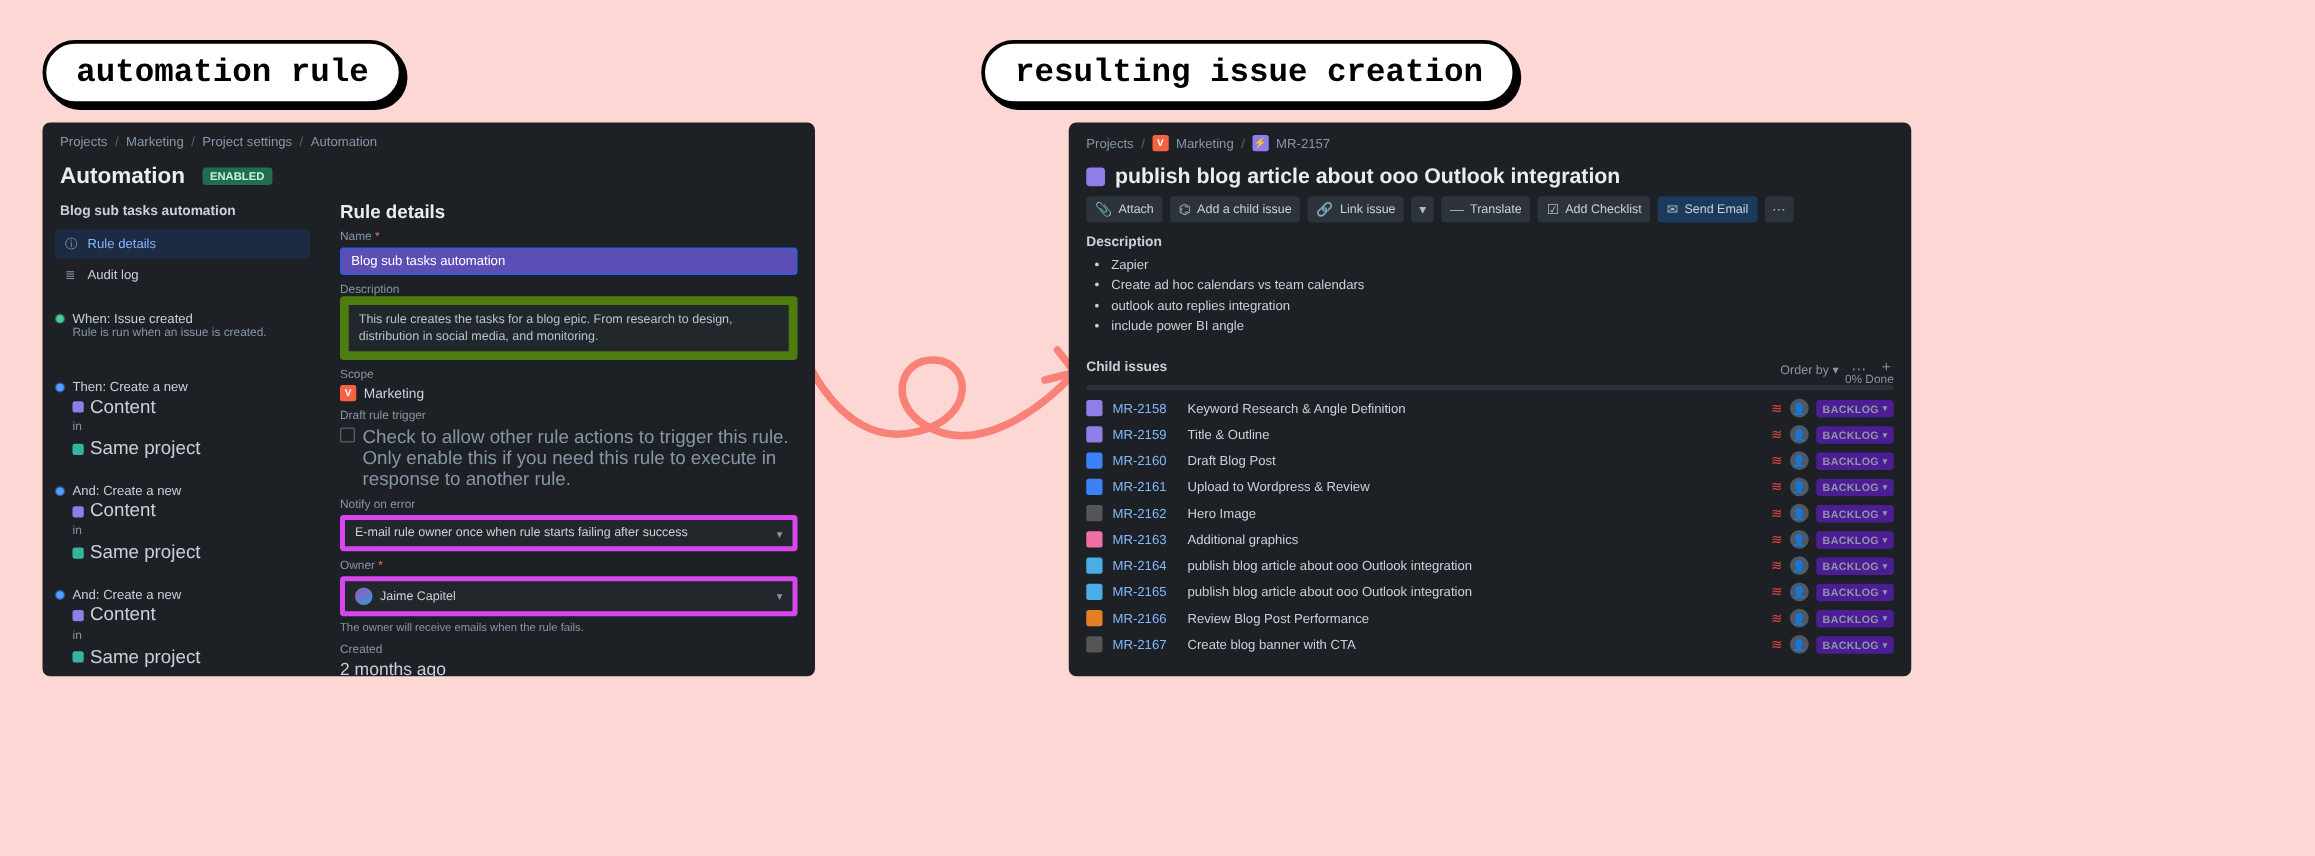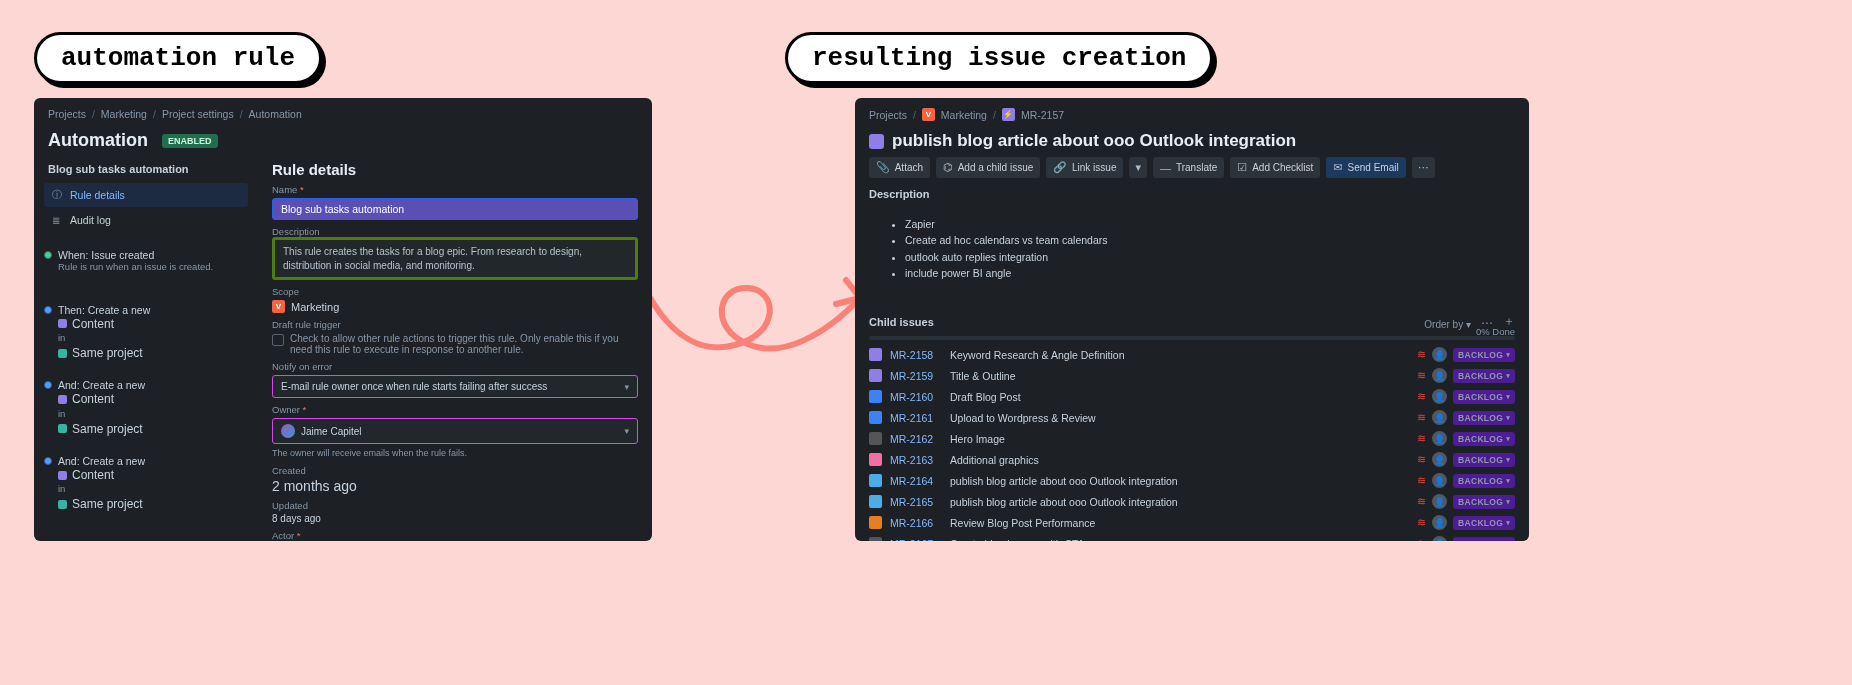--- a/index.html
+++ b/index.html
@@ -57,52 +57,52 @@
   .nav-row.active { background:#1c2b42; color:#85b8ff;}
   .mini-glyph { width:10px; color:#8696a7; font-size:10px; }
 
   .rule-block { padding:6px 4px 8px 4px; position:relative;}
   .rule-block::before{ content:""; position:absolute; left:0; top:8px; width:6px; height:6px; border-radius:50%; }
   .rb-green::before { background:#4bce97; border:1px solid #2e7555;}
   .rb-yellow::before{ background:#f5cd47; border:1px solid #a7821b;}
   .rb-blue::before  { background:#579dff; border:1px solid #2a5ca8;}
   .rule-block .rtitle { font-size:10.5px; color:#c7d1db; font-weight:500; padding-left:10px;}
   .rule-block .rsub   { font-size:9.5px; color:#8696a7; padding-left:10px; line-height:1.35;}
-  .pill-content { display:inline-flex; align-items:center; gap:5px; font-size:12px; color:#c7d1db;}
+  .pill-content { display:inline-flex; align-items:center; gap:5px; font-size:15px; color:#c7d1db;}
   .dot-sq { width:9px; height:9px; background:#8f7ee7; border-radius:2px;}
   .dot-sq.teal { background:#36b4a0;}
 
   
   .form-title { color:#e6edf3; font-size:15px; font-weight:600; margin:4px 0 6px;}
   .flabel { font-size:9.5px; color:#8696a7; margin-top:6px;}
   .flabel .req { color:#f87168;}
   .finput { background:#22272b; border:1px solid #2563eb; border-radius:3px; padding:4px 8px; font-size:10.5px; color:#c7d1db; margin-top:3px;}
   .finput.sel { background:#5b4fb5; border-color:#2563eb; color:#fff;}
-  .ftextarea { background:#22272b; border:3px solid #4d7c0f; border-radius:3px; padding:5px 8px; font-size:10px; color:#b6c2cf; line-height:1.35;}
+  .ftextarea { background:#22272b; border:7px solid #4d7c0f; border-radius:3px; padding:5px 8px; font-size:10px; color:#b6c2cf; line-height:1.35;}
   .scope-row { display:flex; align-items:center; gap:6px; margin-top:3px;}
   .help { font-size:9px; color:#8696a7; line-height:1.35; margin-top:3px;}
-  .chk-row { display:flex; gap:6px; font-size:10px; color:#8696a7; margin-top:3px;}
+  .chk-row { display:flex; gap:6px; font-size:15px; color:#8696a7; margin-top:3px;}
   .chk { width:10px; height:10px; border:1px solid #596170; border-radius:2px; flex-shrink:0; margin-top:1px;}
-  .select { background:#22272b; border:1px solid #d946ef; border-radius:3px; padding:5px 8px; font-size:10px; color:#c7d1db; margin-top:3px; display:flex; justify-content:space-between; align-items:center;}
+  .select { background:#22272b; border:4px solid #d946ef; border-radius:3px; padding:5px 8px; font-size:10px; color:#c7d1db; margin-top:3px; display:flex; justify-content:space-between; align-items:center;}
   .select .chev { font-size:9px; color:#8696a7;}
   .owner-row { display:flex; align-items:center; gap:6px;}
   .avatar { width:14px; height:14px; border-radius:50%; background:linear-gradient(135deg,#9b59b6,#3498db);}
 
   
   .issue-title-row { display:flex; align-items:center; gap:8px; padding:0 14px;}
   .issue-title { color:#e6edf3; font-size:17px; font-weight:600;}
   .type-sq { width:15px; height:15px; background:#8f7ee7; border-radius:3px;}
   .action-row { display:flex; gap:6px; padding:6px 14px 10px; flex-wrap:wrap;}
   .act-btn { background:#2c333a; color:#c7d1db; font-size:10px; padding:4px 7px; border-radius:3px; display:inline-flex; align-items:center; gap:5px;}
   .act-btn .ic { font-size:11px; opacity:.85;}
   .act-btn.blue-border{ background:#1c3a5e;}
   .act-btn.more{ padding:4px 6px;}
   .desc-block{ padding:0 14px 8px;}
   .desc-head{ font-size:11px; font-weight:600; color:#c7d1db; margin-bottom:4px;}
-  .desc-block ul{ margin:16px; padding-left:20px;}
+  .desc-block ul{ margin:0; padding-left:20px;}
   .desc-block li{ font-size:10.5px; color:#c7d1db; line-height:1.55;}
   .ci-head { display:flex; justify-content:space-between; align-items:center; padding:8px 14px 4px;}
   .ci-head .l { font-size:11px; font-weight:600; color:#c7d1db;}
   .ci-head .r { display:flex; align-items:flex-end; gap:10px; font-size:10px; color:#8696a7;}
   .ci-head .ic{ font-size:12px;}
   .progress { height:4px; margin:2px 14px 4px; background:#2b3138; border-radius:2px; position:relative;}
   .pct { position:absolute; right:14px; top:-10px; font-size:9.5px; color:#8696a7;}
   .ci-row { display:flex; align-items:center; gap:8px; padding:3px 14px; font-size:10.5px;}
   .ci-key { color:#85b8ff; flex:0 0 auto; min-width:52px;}
   .ci-sum { color:#c7d1db; flex:1 1 auto;}

